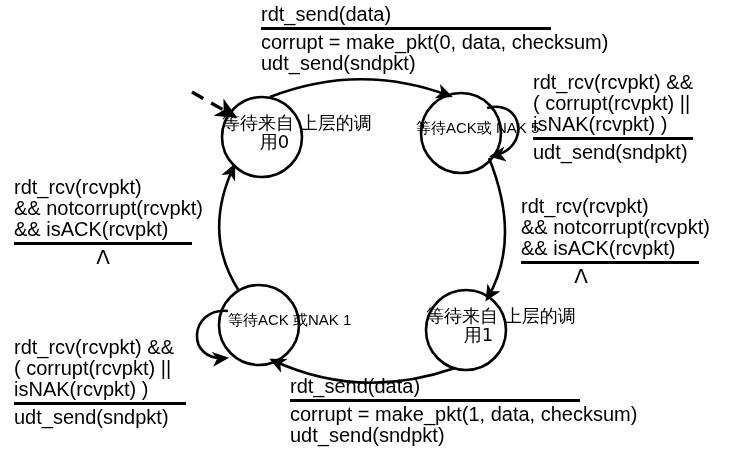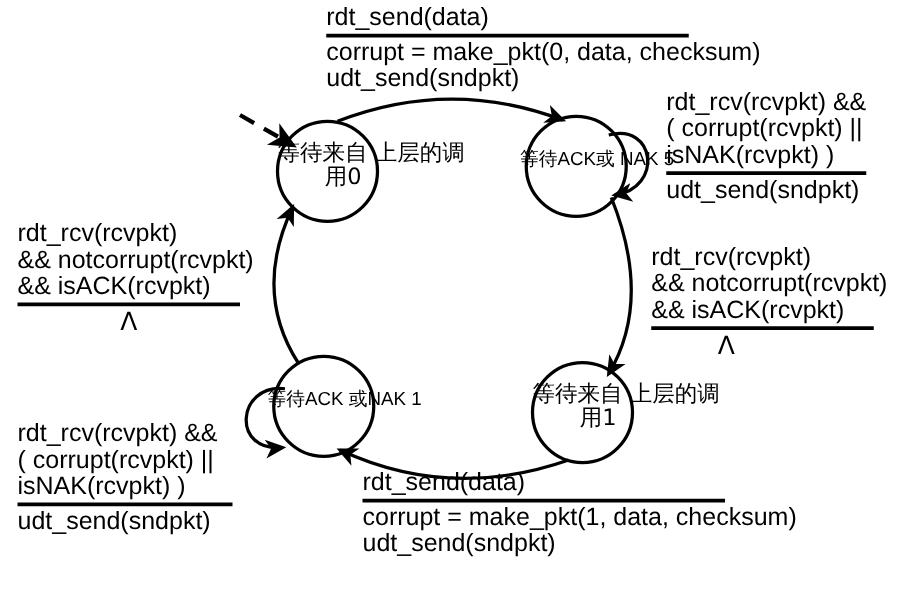--- a/index.html
+++ b/index.html
@@ -101,21 +101,21 @@
     <span class="line">等待来自</span>
     <span class="line">上层的调</span>
     <span class="line num-line">用0</span>
   </div>
 
   <div class="state-label ascii" style="left:416px; top:118px; width:90px;">
     <span class="line">等待ACK或</span>
     <span class="line">NAK 5</span>
   </div>
 
-  <div class="state-label ascii" style="left:214px; top:310px; width:90px;">
+  <div class="state-label ascii" style="left:228px; top:310px; width:90px;">
     <span class="line">等待ACK</span>
     <span class="line">或NAK 1</span>
   </div>
 
   <div class="state-label" style="left:426px; top:306px; width:80px;">
     <span class="line">等待来自</span>
     <span class="line">上层的调</span>
     <span class="line num-line">用1</span>
   </div>
 

